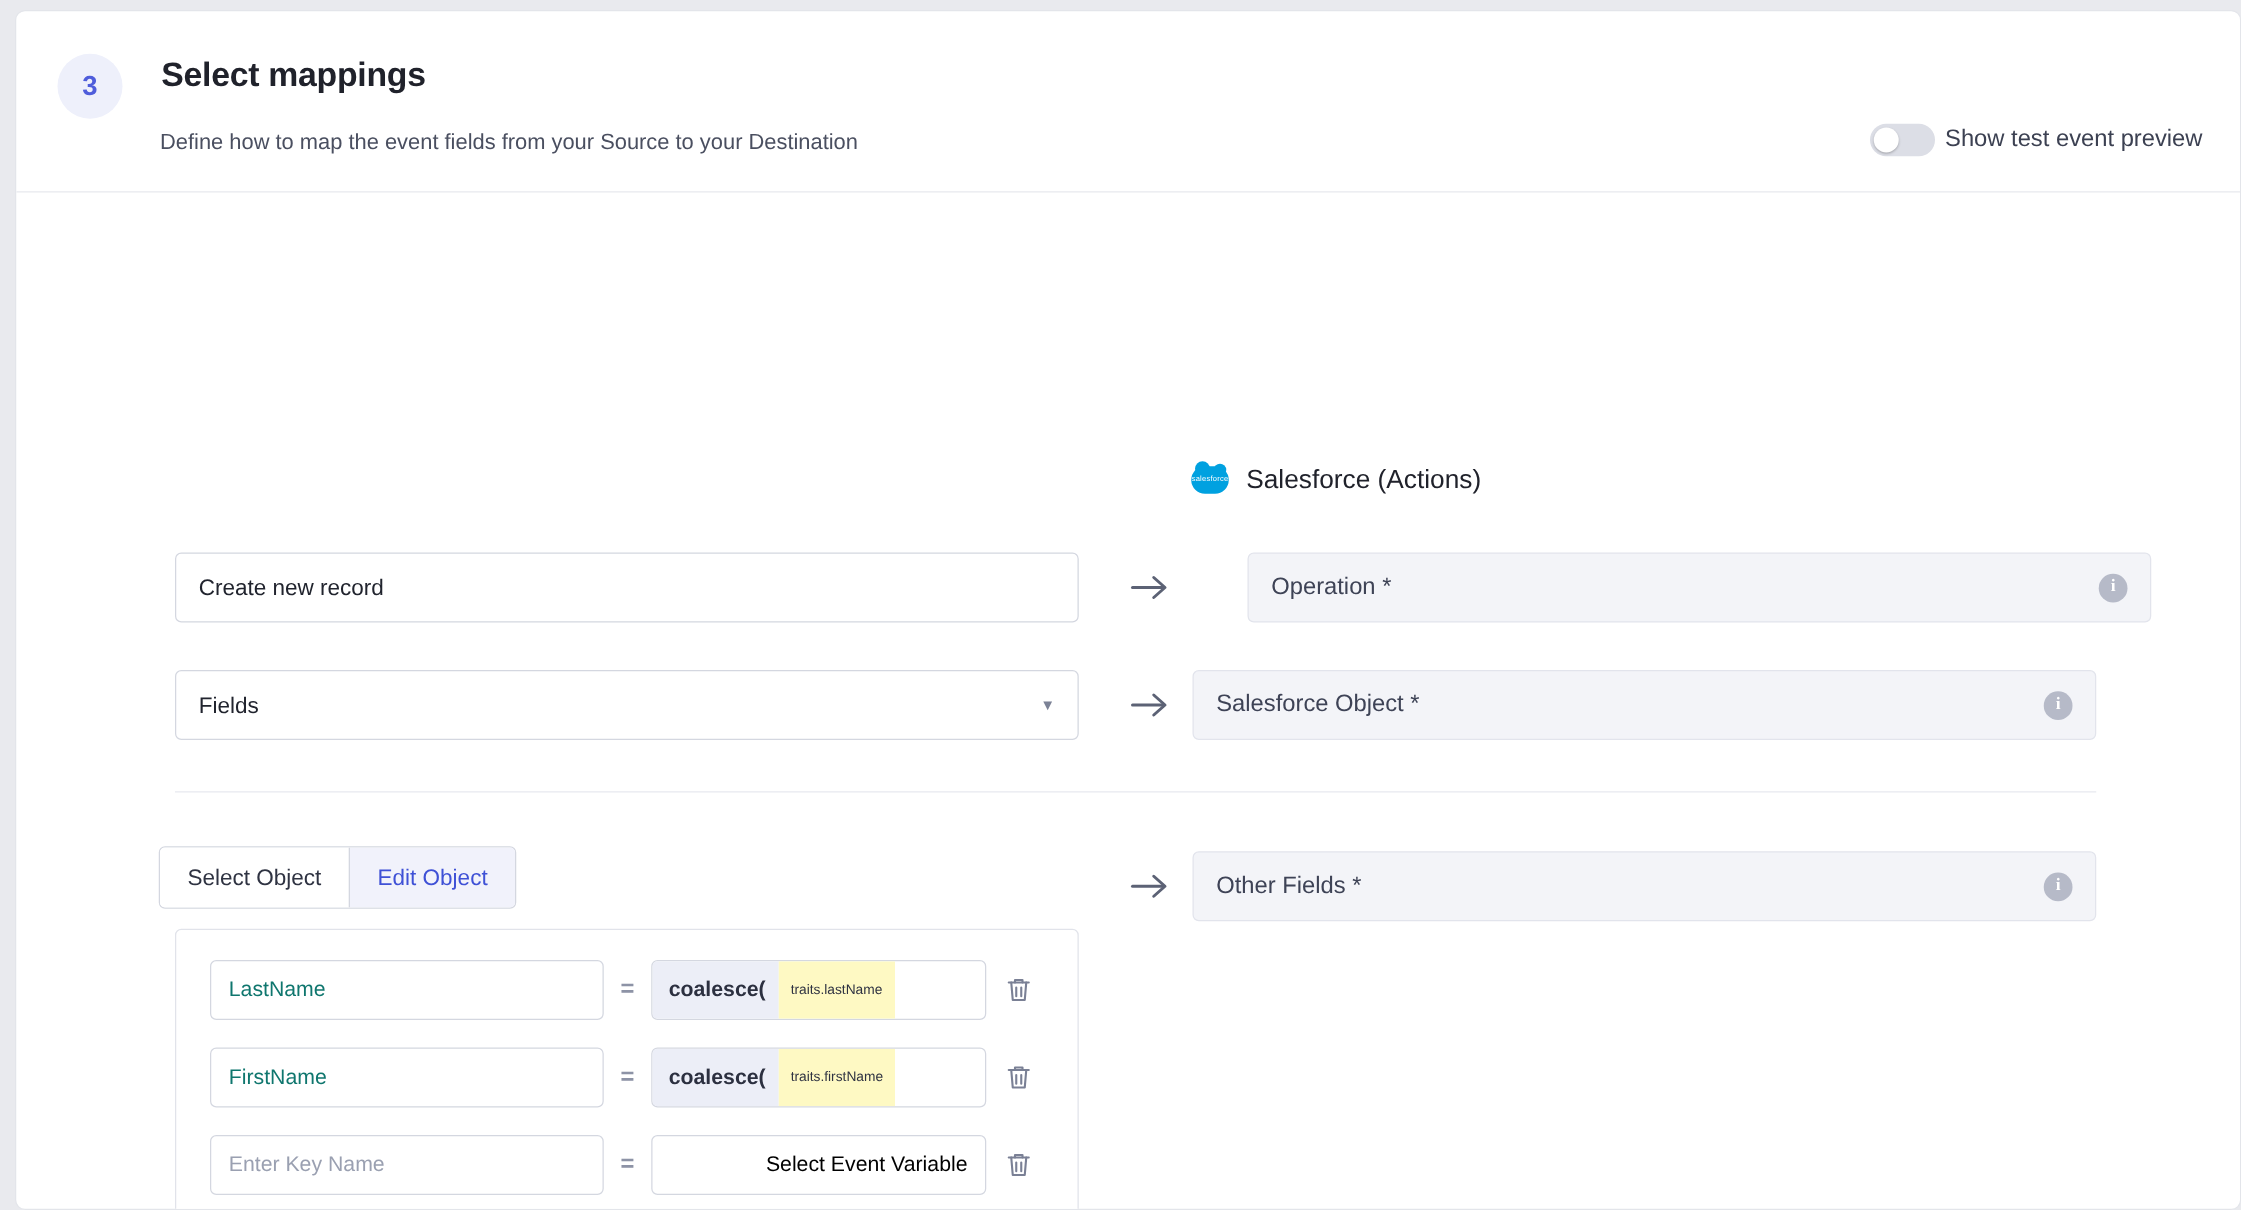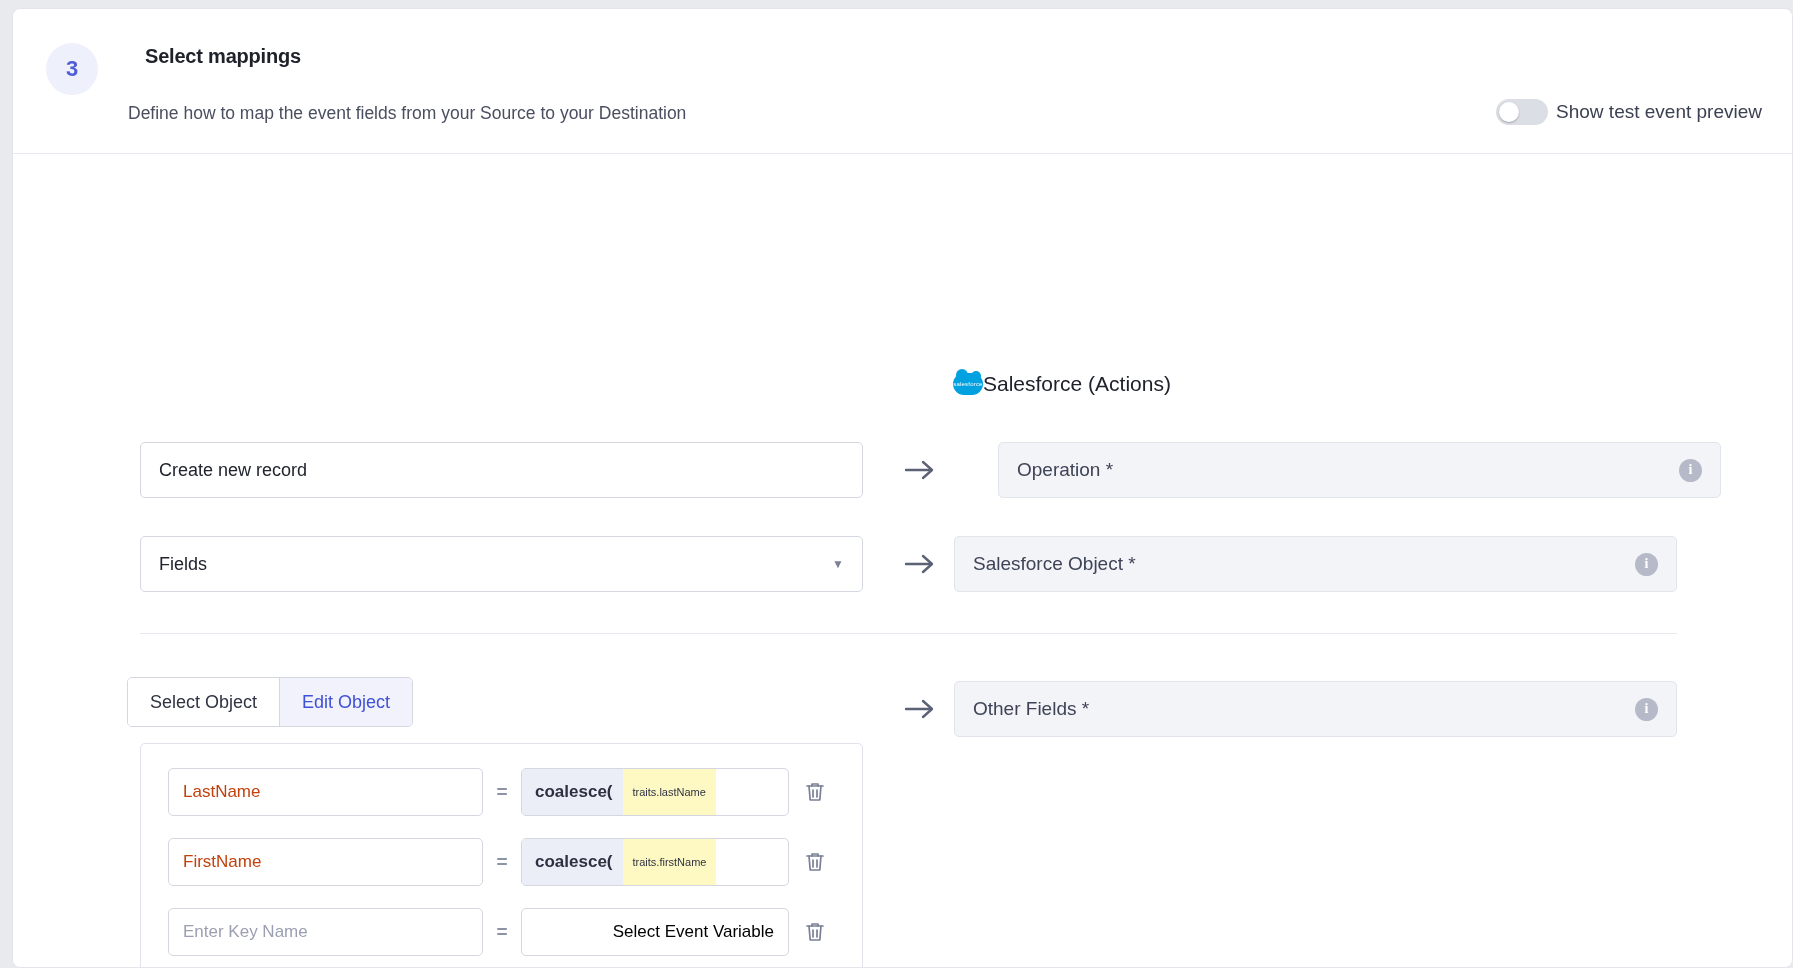--- a/index.html
+++ b/index.html
@@ -40,22 +40,22 @@
     width: 52px; height: 52px;
     border-radius: 50%;
     background: #eef0fb;
     color: #4f5ddb;
     font-size: 22px;
     font-weight: 600;
     display: flex; align-items: center; justify-content: center;
   }
   .title {
     position: absolute;
-    left: 132px; top: 36px;
-    font-size: 20px;
+    left: 116px; top: 36px;
+    font-size: 27px;
     font-weight: 700;
     color: #20222b;
     letter-spacing: -0.2px;
   }
   .subtitle {
     position: absolute;
     left: 115px; top: 94px;
     font-size: 17.5px;
     color: #4a4f60;
   }
@@ -87,20 +87,21 @@
     color: #3c4152;
   }
 
   
   .body { position: relative; }
 
   .dest-header {
     position: absolute;
     left: 940px; top: 218px;
     display: flex; align-items: center;
+    gap: 14px;
     text-align: center;
   }
   .sf-logo {
     width: 30px; height: 22px;
     border-radius: 11px;
     background: #00a1e0;
     position: relative;
     display: flex; align-items: center; justify-content: center;
     color: #fff;
     font-size: 6px;
@@ -231,21 +232,21 @@
     display: flex;
     align-items: center;
   }
   .kv-key {
     width: 315px; height: 48px;
     border: 1px solid #d4d7e0;
     border-radius: 5px;
     display: flex; align-items: center;
     padding: 0 14px;
     font-size: 17px;
-    color: #c2410c;
+    color: #0f766e;
     background: #fff;
   }
   .kv-key.placeholder { color: #9aa0b1; }
   .eq {
     width: 38px;
     text-align: center;
     color: #8d93a6;
     font-size: 19px;
     font-weight: 700;
   }

